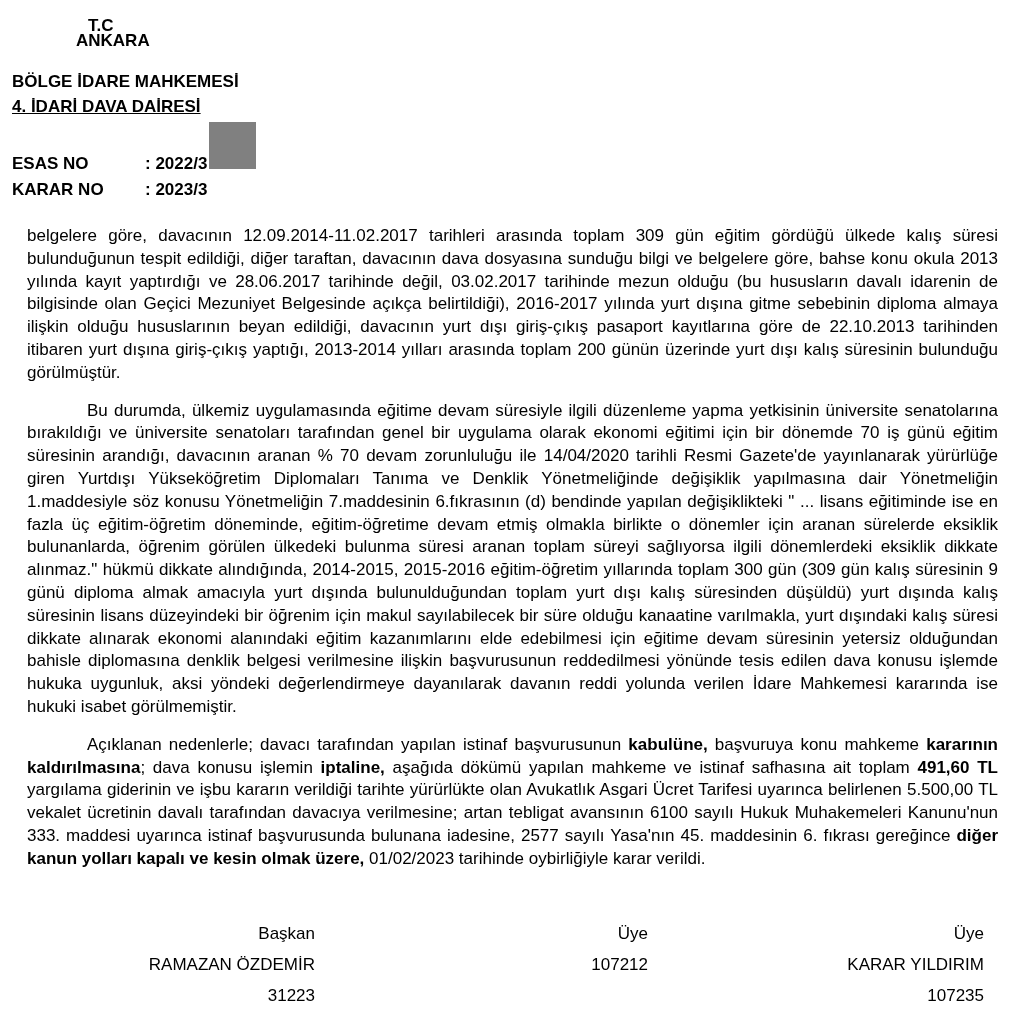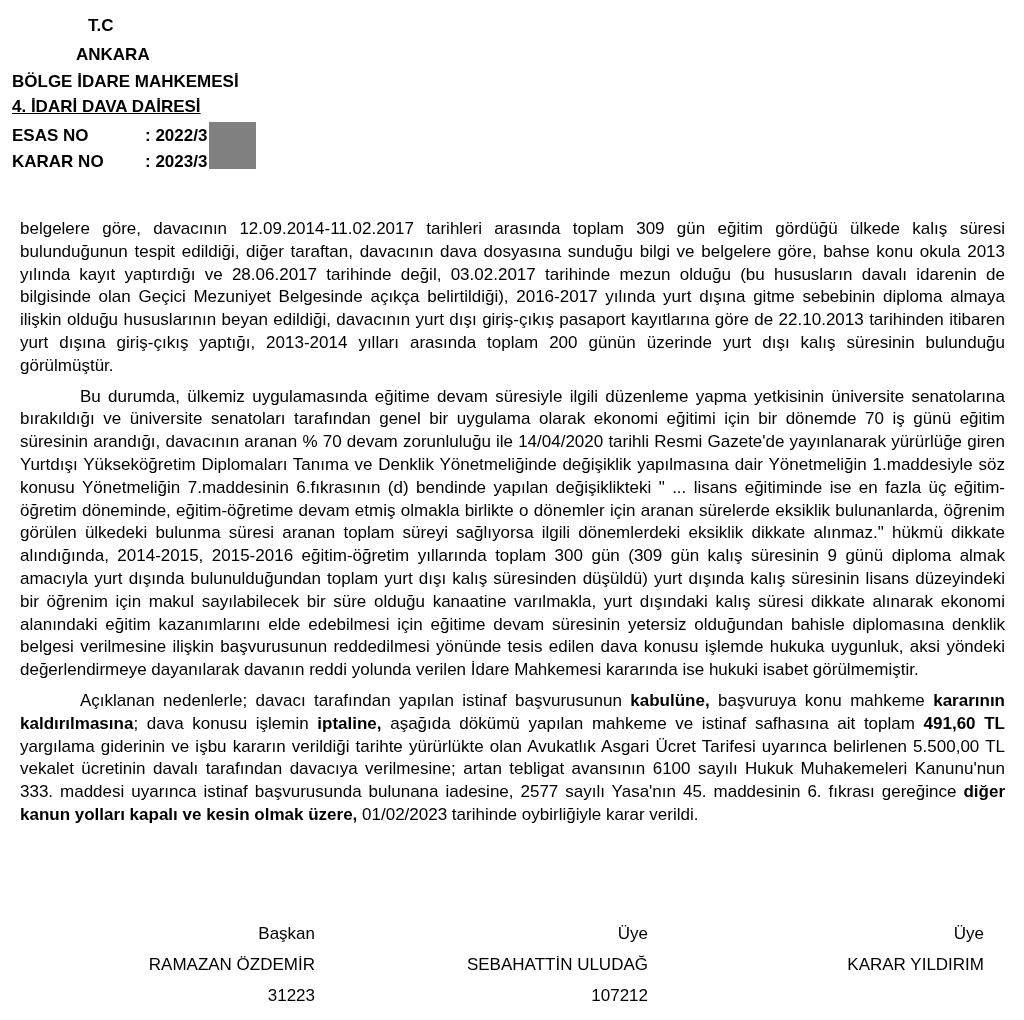--- a/index.html
+++ b/index.html
@@ -1,31 +1,31 @@
 <!DOCTYPE html>
 <html><head>
 <meta charset="utf-8">
 <style>
   html, body { margin:0; padding:0; background:#ffffff; }
   body { width:1024px; height:1020px; position:relative; overflow:hidden;
          font-family:"Liberation Sans", sans-serif; color:#000; }
   .hdr { position:absolute; font-weight:bold; font-size:17px; line-height:24px; white-space:nowrap; }
   .hdr-tc { left:88px; top:14px; }
-  .hdr-ankara { left:76px; top:43px; }
+  .hdr-ankara { left:76px; top:29px; }
   .hdr-court { left:12px; top:70px;text-align:center; }
   .hdr-dept { left:12px; top:95px;text-decoration:underline; }
   .hdr-row { left:12px; font-weight:bold; }
-  .hdr-row .lbl { display:inline-block; width:133px; }
+  .hdr-row .lbl { display:inline-block; width:133px;margin-top:28px; }
   .hdr-row .val { font-weight:bold; }
   .esas { top:124px; }
   .karar { top:150px; }
   .redact { position:absolute; left:209px; top:122px; width:47px; height:47px; background:#808080; }
   .body { position:absolute; left:12px; top:210px; width:1001px; font-size:17px; line-height:22.8px;
           text-align:justify; }
-  .body p { margin:8px; }
+  .body p { margin:15px; }
   .indent { text-indent:60px; }
   .sign { position:absolute; top:918px; width:1024px; left:0; font-size:17px; }
   .sig-col { position:absolute; text-align:right; width:260px; line-height:31px; }
   .sig-col.c1 { left:55px; }
   .sig-col.c2 { left:388px; }
   .sig-col.c3 { left:724px; }
 </style>
 </head>
 <body>
 
@@ -48,20 +48,20 @@
 </div>
 
 <div class="sign">
   <div class="sig-col c1">
     <div>Başkan</div>
     <div>RAMAZAN ÖZDEMİR</div>
     <div>31223</div>
   </div>
   <div class="sig-col c2">
     <div>Üye</div>
-    <div>SEBAHATTİN ULUDAĞ</div>
     <div>107212</div>
   </div>
   <div class="sig-col c3">
     <div>Üye</div>
     <div>KARAR YILDIRIM</div>
+    <div>107235</div>
   </div>
 </div>
 
 </body></html>

